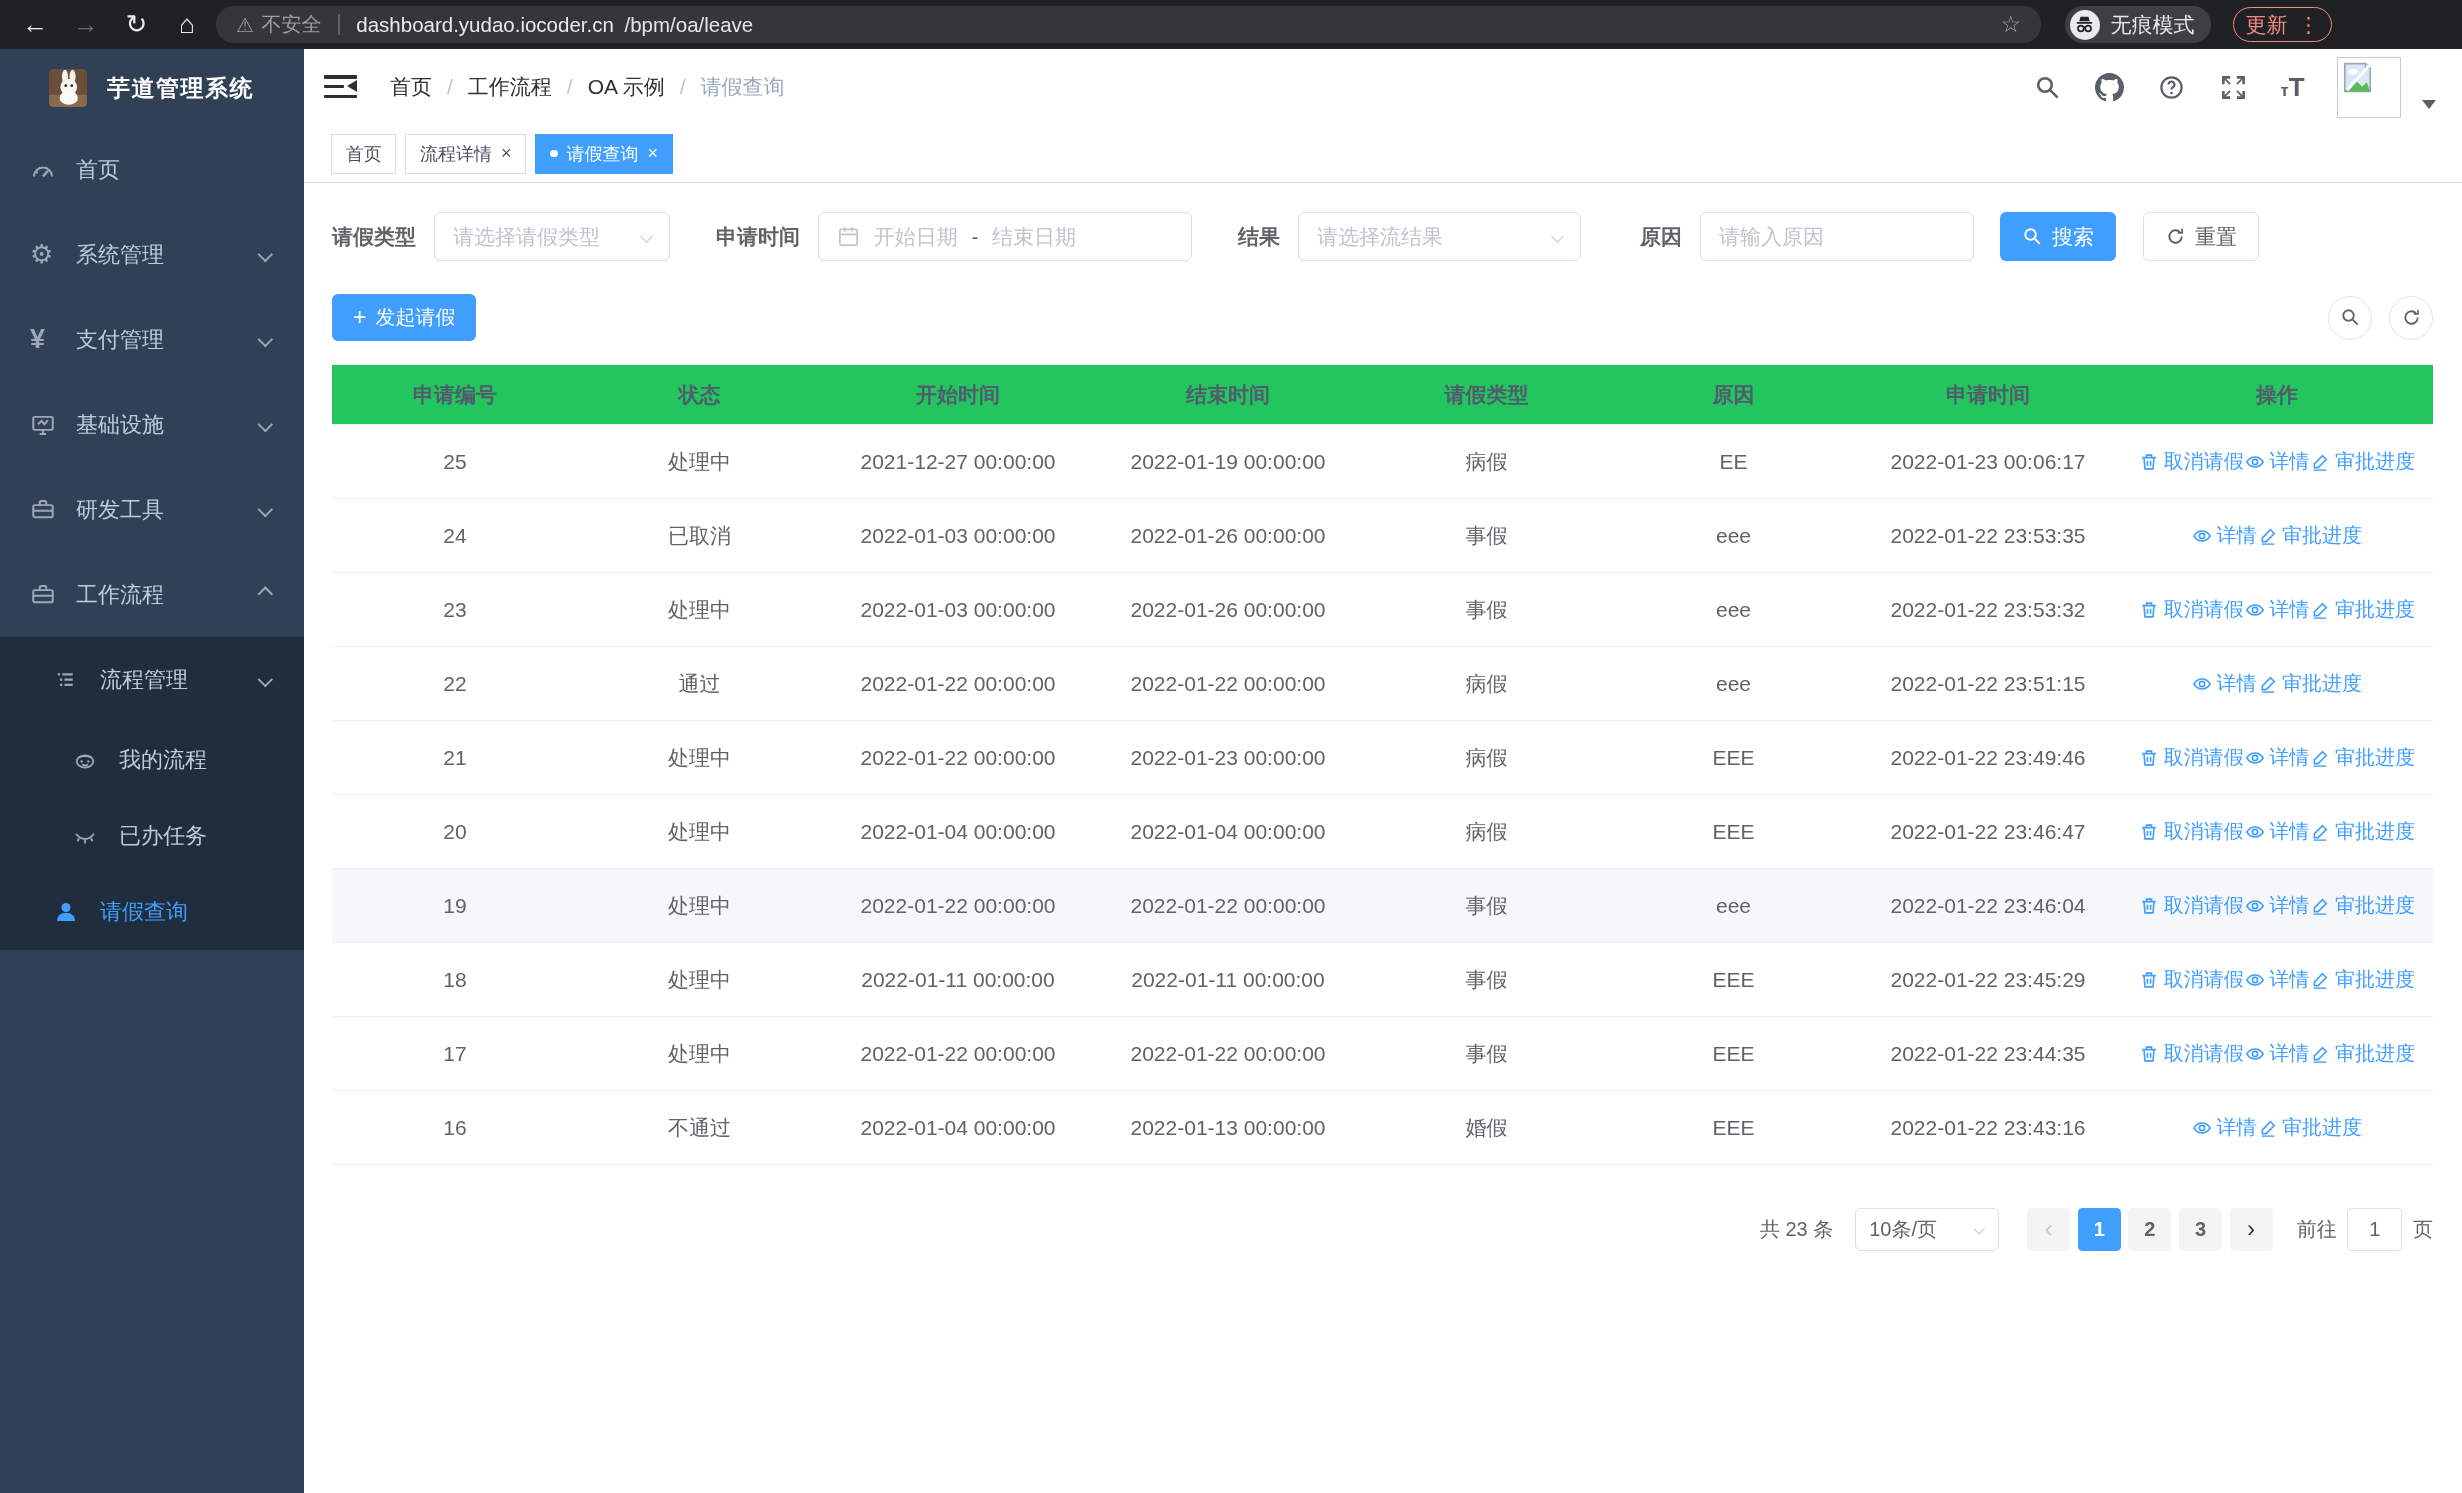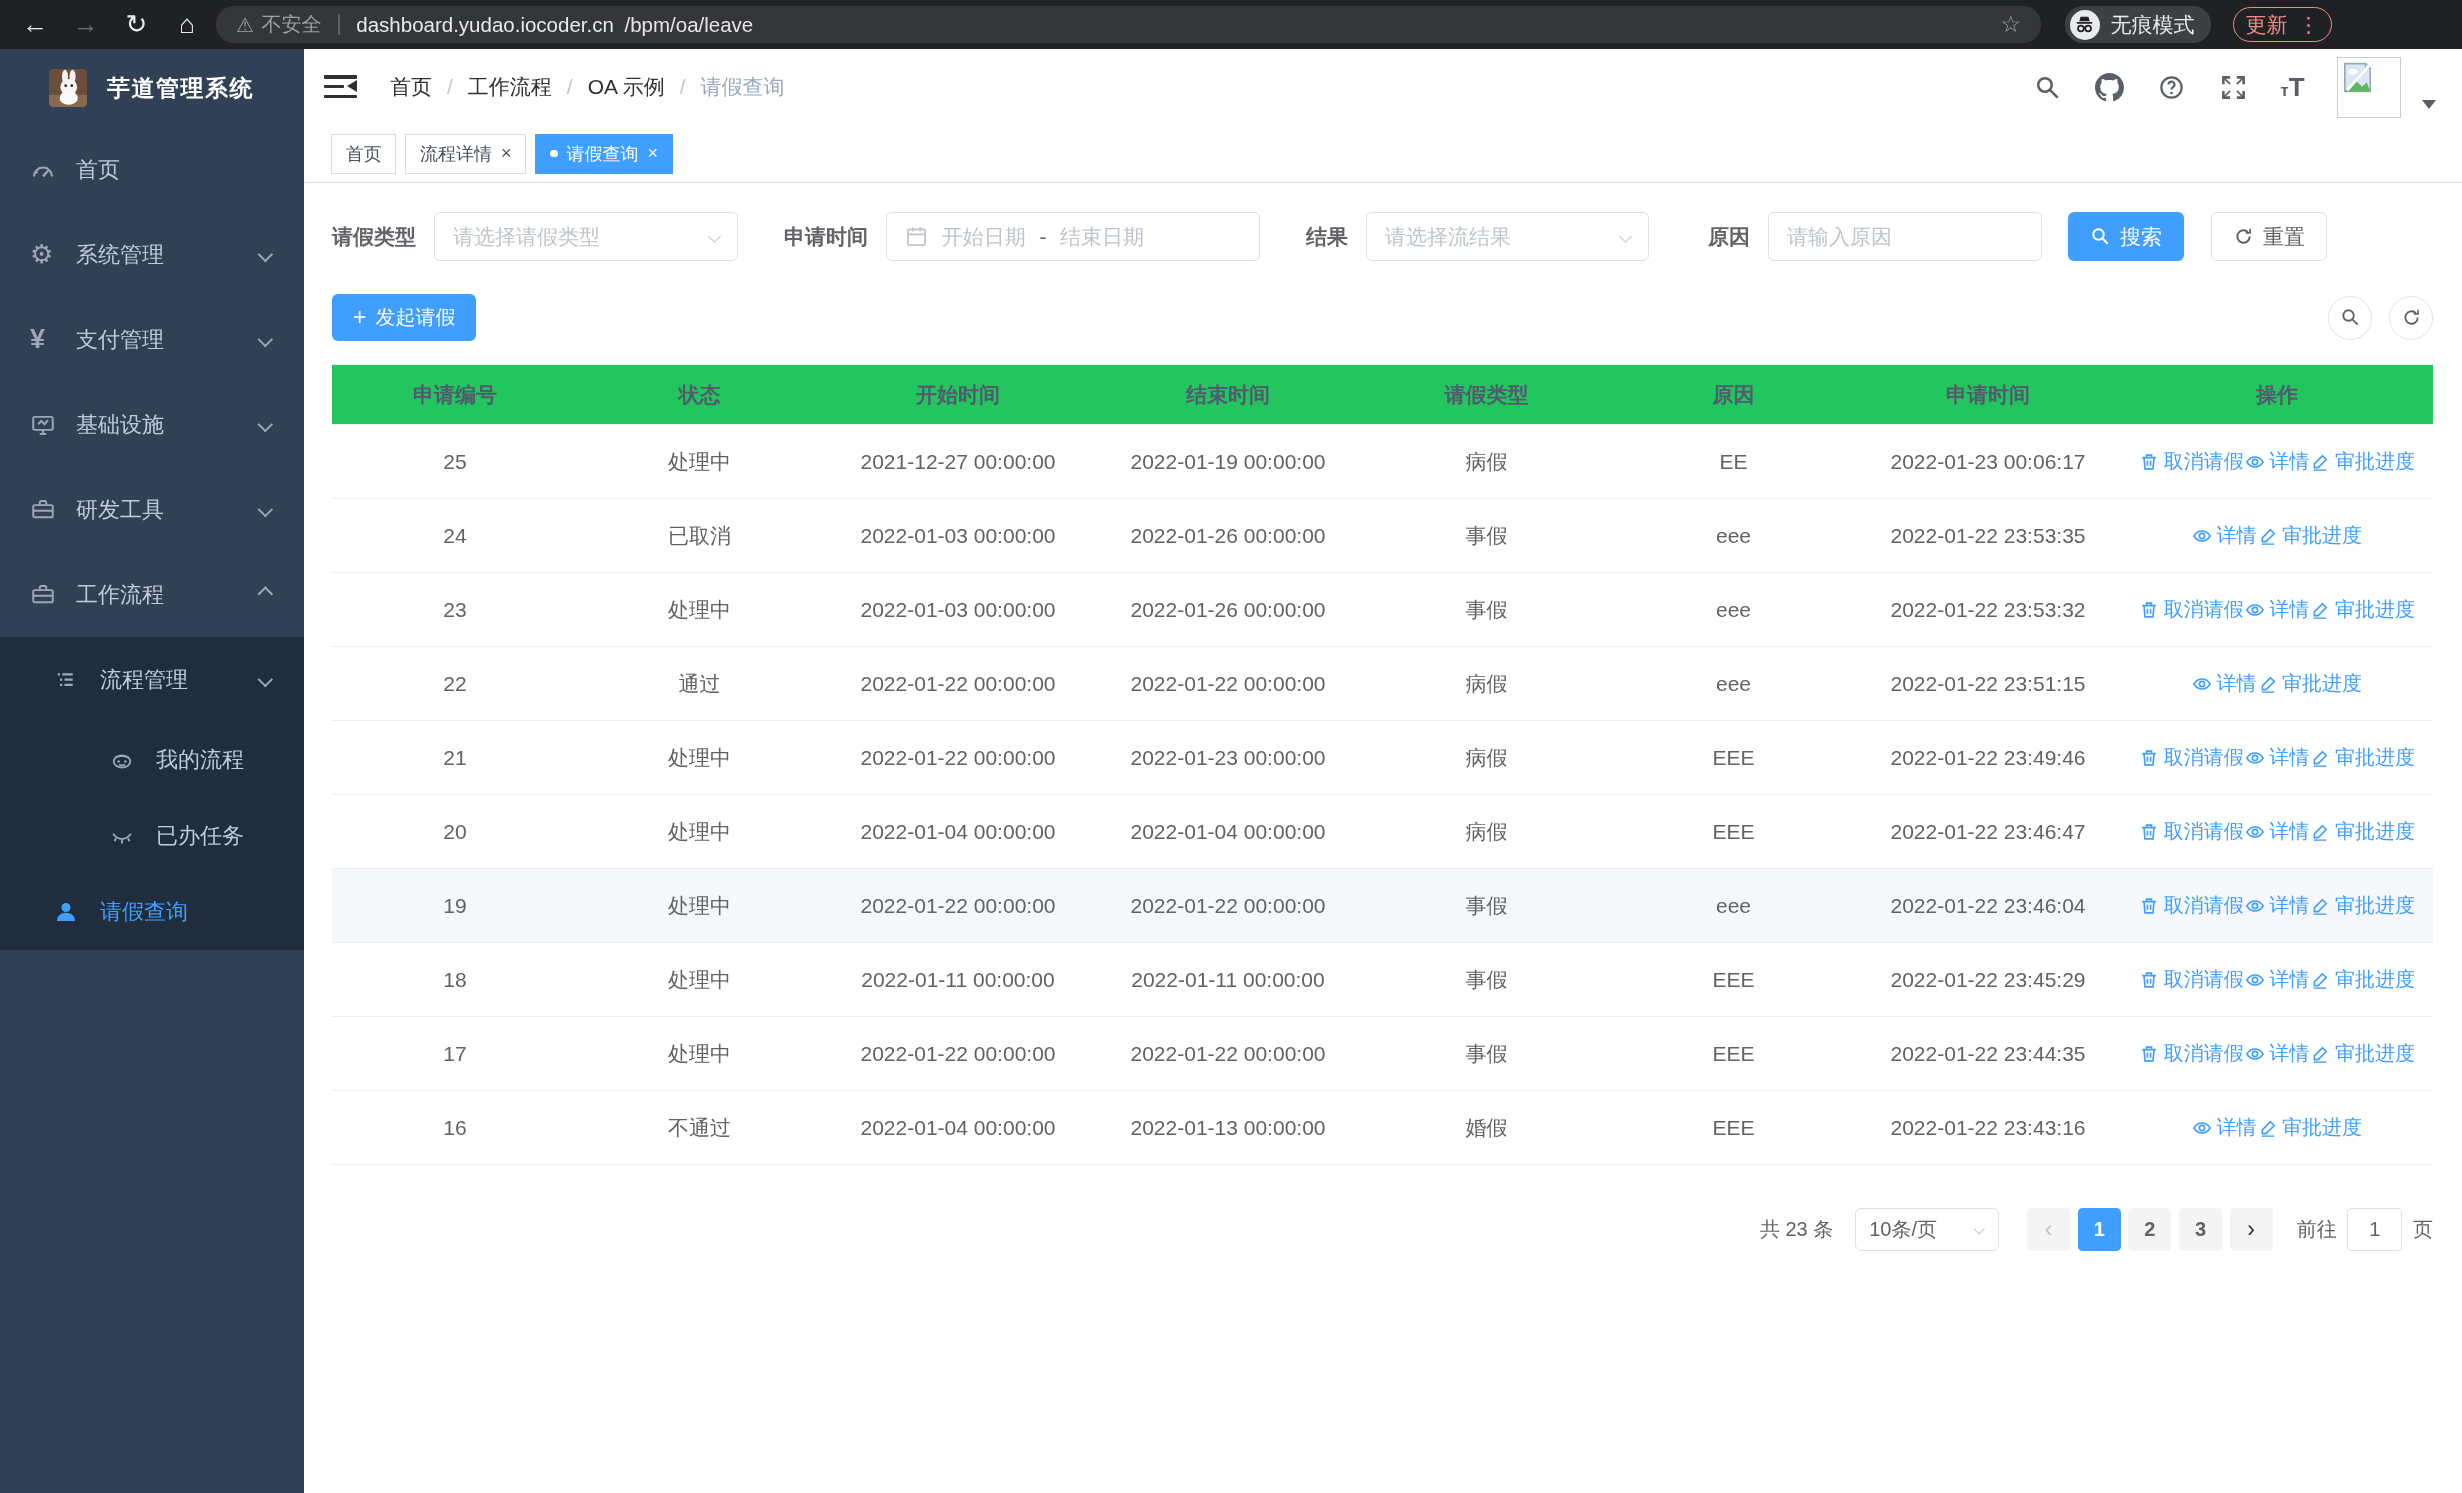--- a/index.html
+++ b/index.html
@@ -31,21 +31,21 @@
     background:#304156; color:#bfcbd9; }
   .logo-row { height:78px; display:flex; align-items:center; gap:20px; padding-left:49px; }
   .logo-img { width:38px; height:38px; border-radius:4.6px; overflow:hidden; flex:0 0 auto; }
   .logo-title { color:#fff; font-size:23px; font-weight:700; letter-spacing:1.5px; }
   .menu-item { height:85px; display:flex; align-items:center; padding-left:30px;
     font-size:22px; position:relative; cursor:pointer; }
   .mi-icon { width:46px; color:#9da7b8; display:flex; align-items:center; }
   .mi-chev { position:absolute; right:33px; }
   .submenu-block { background:#1f2d3d; }
   .menu-item.lvl2 { padding-left:54px; }
-  .menu-item.lvl3 { padding-left:110px; height:76px; }
+  .menu-item.lvl3 { padding-left:73px; height:76px; }
   .menu-item.h100 { height:76px; }
   .menu-item.active { color:#409eff; }
   .menu-item.active .mi-icon { color:#409eff; }
   .chev { width:10.6px; height:10.6px; border-right:2.3px solid #9da7b8; border-bottom:2.3px solid #9da7b8;
     display:inline-block; transform:rotate(45deg); }
   .chev.up { transform:rotate(-135deg); }
 
   
   .app-header { position:absolute; left:304px; top:49px; width:2158px; height:76px;
     background:#fff; display:flex; align-items:center; padding:0 26px 0 20px; }
@@ -359,21 +359,21 @@
     <span class="dot"></span>
     <span>请假查询</span>
     <span class="x">×</span>
   </div>
 </div>
 
 <div class="content">
 
   <div class="filter-row">
     <span class="f-label">请假类型</span>
-    <div class="box sel" style="width:304px;">
+    <div class="box sel" style="width:236px;">
       <span>请选择请假类型</span>
       <span class="chev"></span>
     </div>
     <span class="gap60"></span>
     <span class="f-label">申请时间</span>
     <div class="box" style="width:374px; gap:13.7px;">
       <span>
         <svg width="23" height="23" viewBox="0 0 32 32" fill="none" stroke="#c0c4cc" stroke-width="2.4">
             <rect x="4" y="6" width="24" height="22" rx="2"></rect>
             <path d="M4 13h24M11 3v6M21 3v6"></path>

